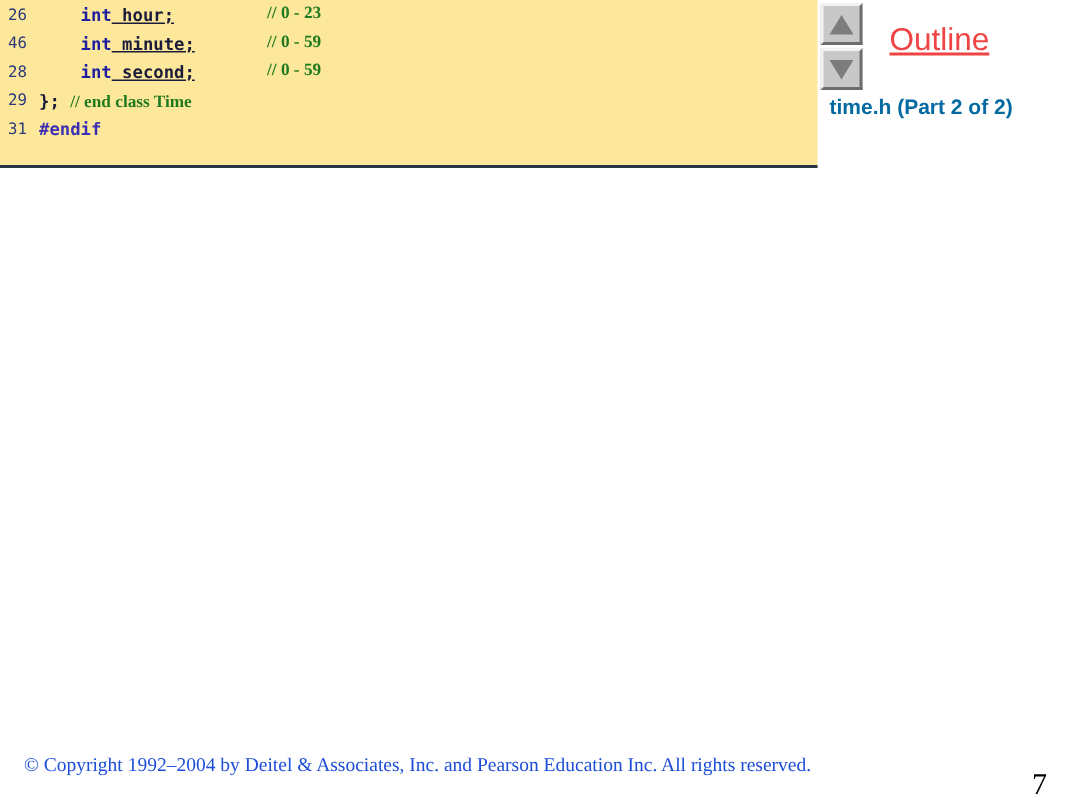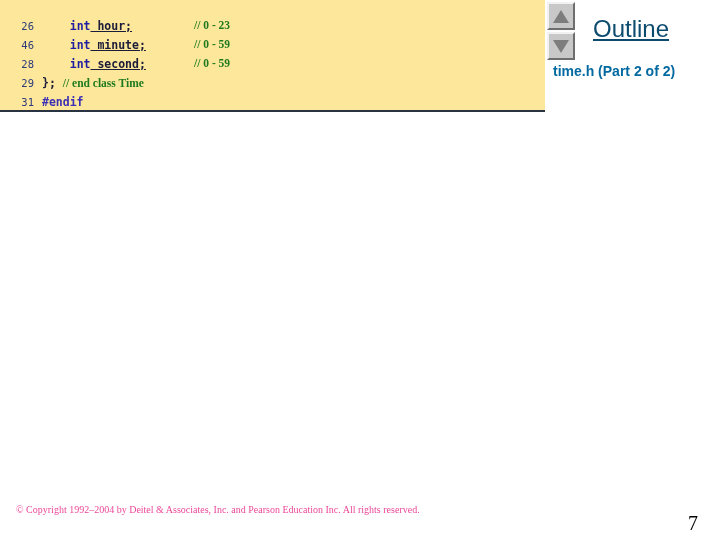--- a/index.html
+++ b/index.html
@@ -22,21 +22,21 @@
     top: 0;
     width: 545px;
     height: 112px;
     background: #fde79a;
     border-bottom: 2px solid #2a3342;
     box-sizing: border-box;
     overflow: hidden;
   }
   #code-block .code-inner {
     padding: 0;
-    margin: 16px;
+    margin: 0;
   }
   .code-line {
     display: flex;
     align-items: center;
     height: 19px;
     font-family: "DejaVu Sans Mono", monospace;
     font-size: 11.5px;
     font-weight: bold;
     white-space: pre;
   }
@@ -105,44 +105,44 @@
     width: 0;
     height: 0;
     border-left: 8px solid transparent;
     border-right: 8px solid transparent;
     border-top: 13px solid #7d7d7d;
   }
   #outline-title {
     position: absolute;
     left: 48px;
     top: 15px;
-    font-size: 24px;
-    color: #0c4a6e;
+    font-size: 21px;
+    color: #ef4444;
     text-decoration: underline;
     white-space: nowrap;
   }
   .outline-item {
     position: absolute;
     left: 8px;
     font-size: 14px;
     font-weight: bold;
     color: #0369a1;
     white-space: nowrap;
   }
   #outline-item-0 { top: 63px; }
   #outline-item-1 { top: 109px; }
 
   
   #footer-copyright {
     position: absolute;
     left: 16px;
     top: 505px;
     font-family: "Liberation Serif", serif;
-    font-size: 10px;
-    color: #ec4899;
+    font-size: 13px;
+    color: #1d4ed8;
     white-space: nowrap;
     height: 12px;
     overflow: hidden;
     line-height: 10px;
   }
   #page-number {
     position: absolute;
     left: 688px;
     top: 512px;
     font-family: "Liberation Serif", serif;

